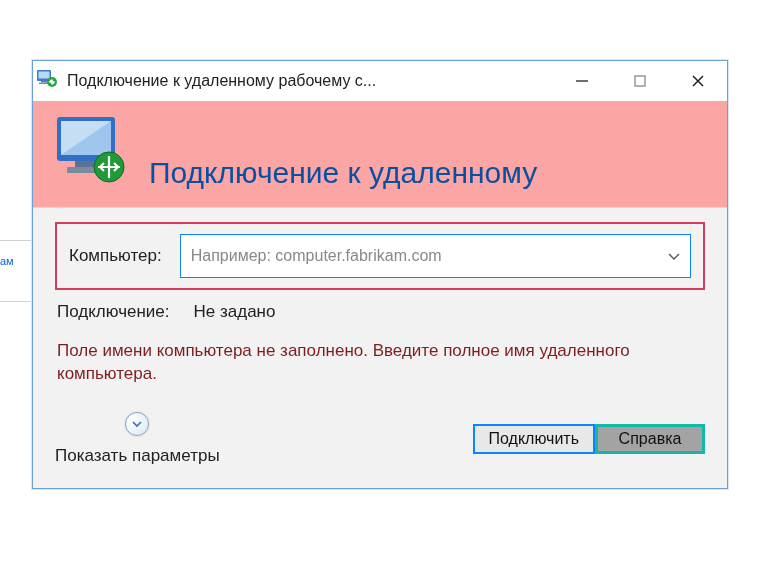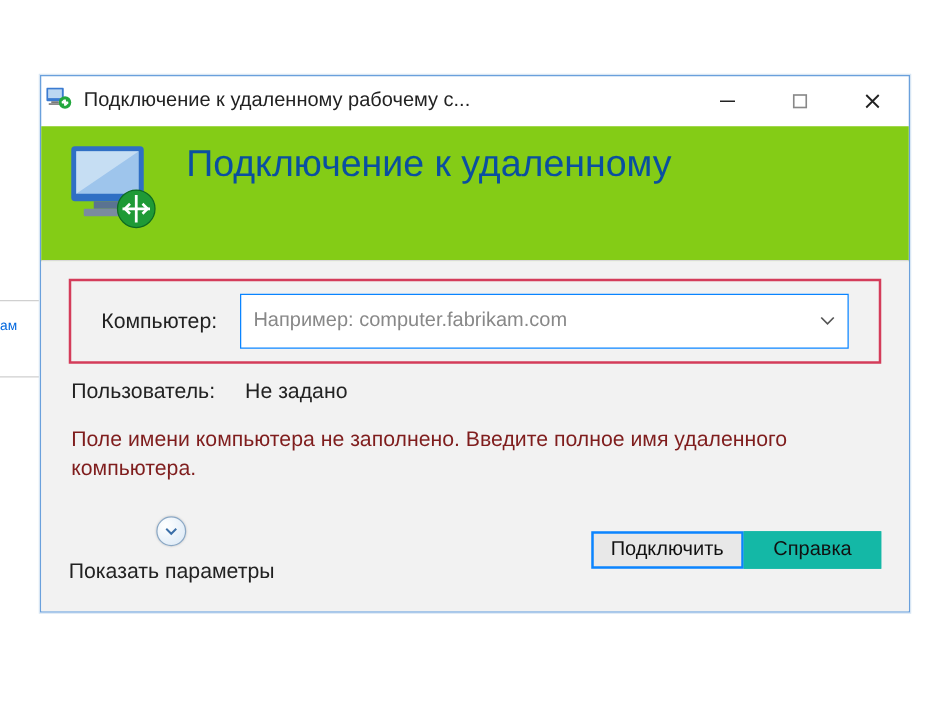--- a/index.html
+++ b/index.html
@@ -56,24 +56,24 @@
   .win-btn {
     width: 58px;
     display: flex;
     align-items: center;
     justify-content: center;
     color: #333;
   }
   .win-btn svg { display: block; }
   
   .banner {
-    background: #84cc16;
+    background: #fca5a5;
     padding: 14px 4px 18px 20px;
     display: flex;
-    align-items: flex-start;
+    align-items: flex-end;
     border-bottom: 1px solid #d9d9d9;
   }
   .banner-text {
     margin-left: 18px;
     font-family: "Segoe UI Light", "Segoe UI", sans-serif;
     color: #0a4fa0;
   }
   .banner-line1 {
     font-size: 30px;
     font-weight: 400;
@@ -84,21 +84,21 @@
     font-weight: 700;
     line-height: 1.05;
   }
   
   .body-area {
     background: #f2f2f2;
     padding: 14px 22px 22px 22px;
   }
   .highlight-row {
     border: 2px solid #d43c5a;
-    padding: 10px 24px;
+    padding: 10px 12px;
     display: flex;
     align-items: center;
     gap: 18px;
     background: #f2f2f2;
     margin-bottom: 12px;
   }
   .field-label {
     font-size: 17px;
     color: #222;
     white-space: nowrap;
@@ -163,21 +163,21 @@
     box-shadow: 0 0 2px rgba(0,0,0,.2);
   }
   .expand-circle svg { display:block; }
   .footer-buttons {
     margin-left: auto;
     display: flex;
   }
   .btn {
     min-width: 110px;
     height: 30px;
-    background: #14b8a6;
+    background: #a3a3a3;
     border: 3px solid #14b8a6;
     font-size: 16px;
     color: #111;
     display: flex;
     align-items: center;
     justify-content: center;
     padding: 0 14px;
     box-sizing: border-box;
   }
   .btn.default {
@@ -252,21 +252,21 @@
         <span class="placeholder">Например: computer.fabrikam.com</span>
         <span class="chev">
           <svg width="12" height="8" viewBox="0 0 12 8">
               <path d="M1 1 L6 6 L11 1" stroke="#555" stroke-width="1.4" fill="none"></path>
             </svg>
         </span>
       </div>
     </div>
 
     <div class="user-row">
-      <span>Пользователь:</span>
+      <span>Подключение:</span>
       <span>Не задано</span>
     </div>
 
     <div class="hint-text">Поле имени компьютера не заполнено. Введите полное имя удаленного компьютера.</div>
 
     <div class="footer-row">
       <div class="expand-link">
         <span class="expand-circle">
           <svg width="12" height="12" viewBox="0 0 12 12">
               <path d="M2 4 L6 8 L10 4" stroke="#3b6fa8" stroke-width="1.6" fill="none"></path>

